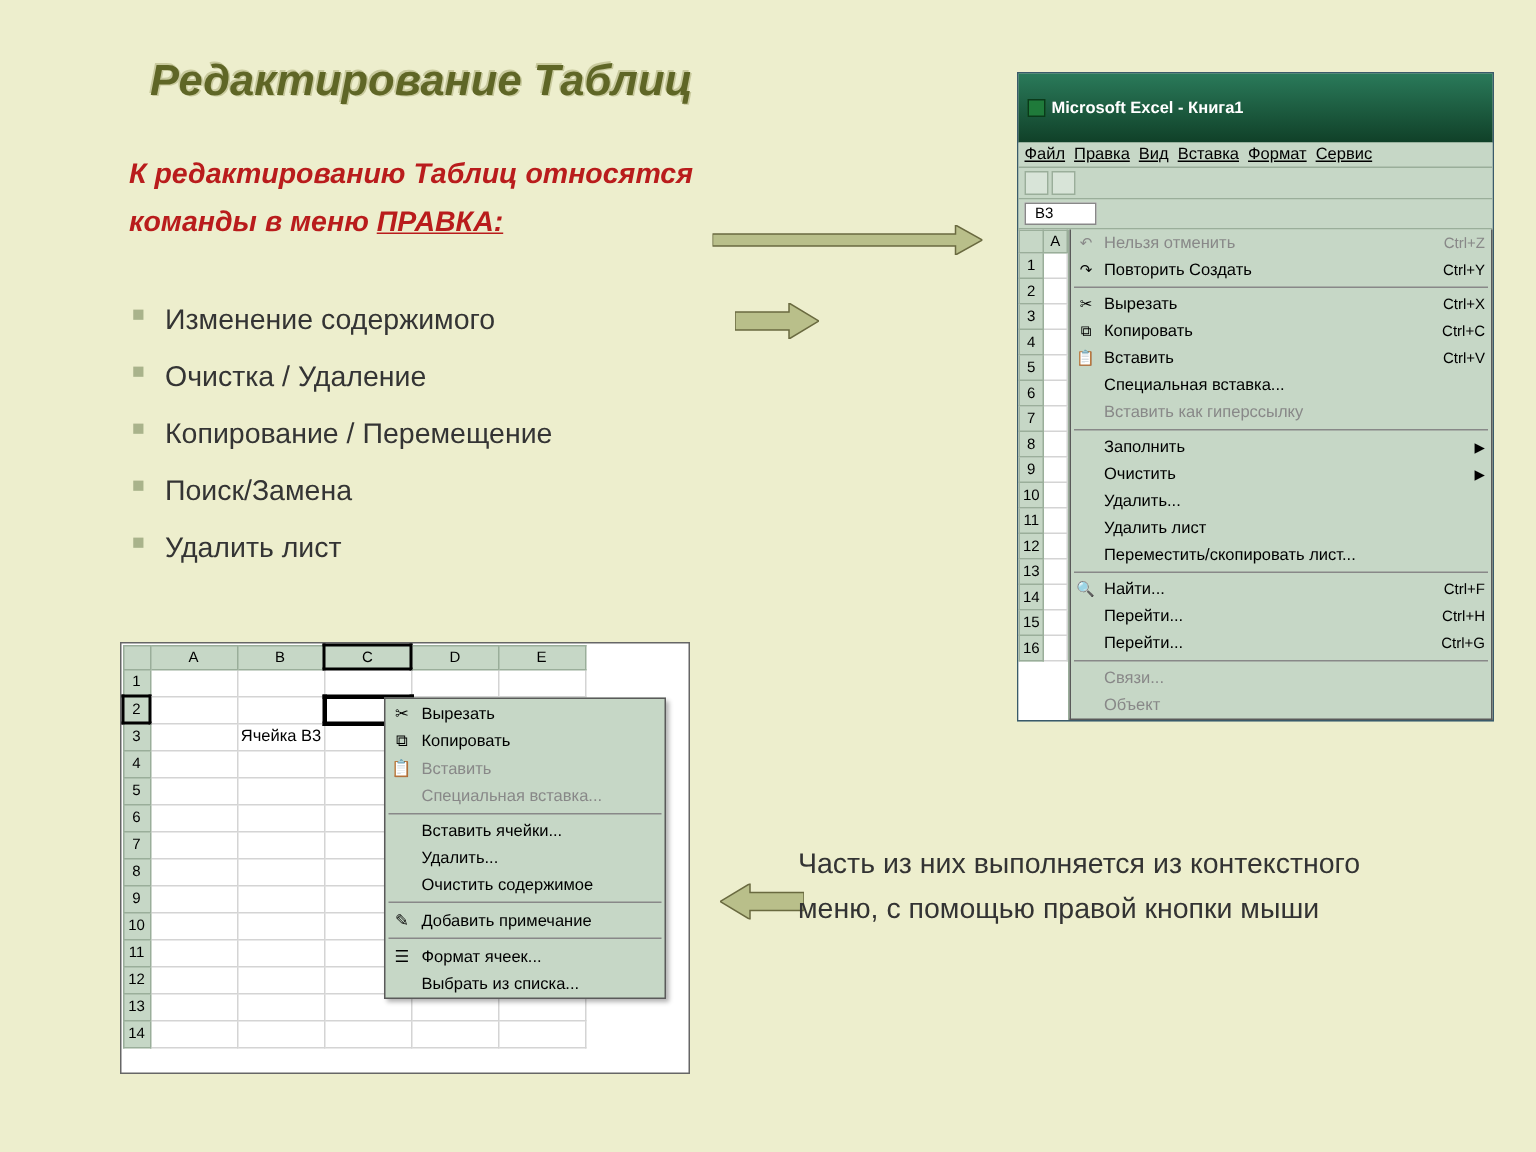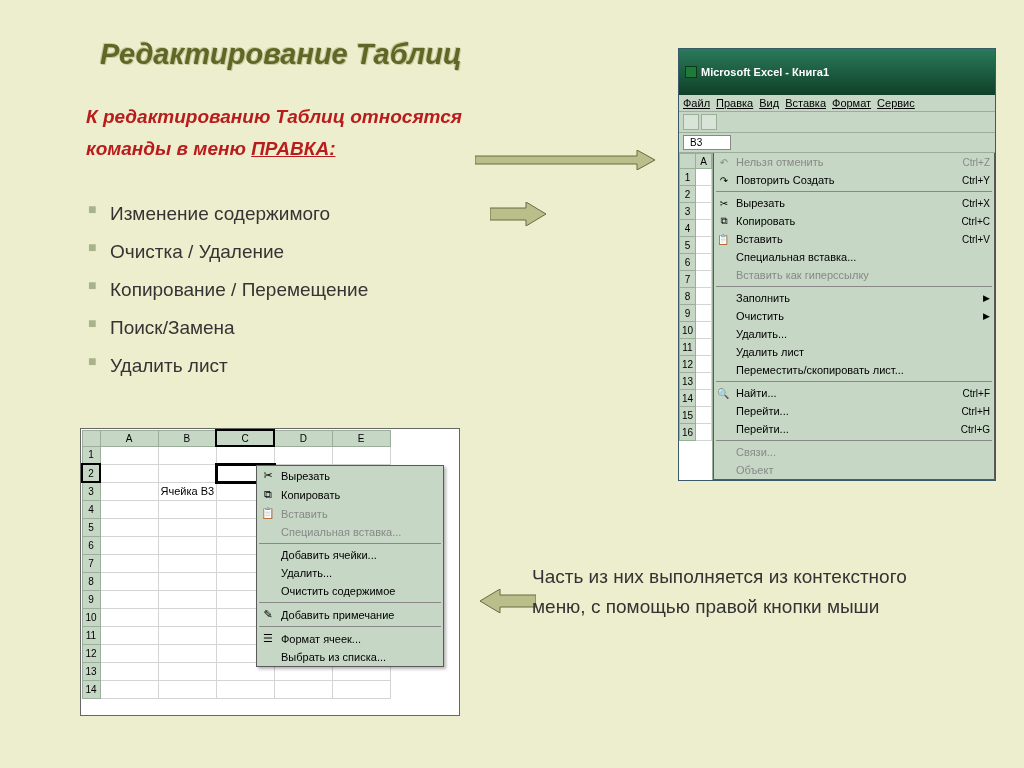--- a/index.html
+++ b/index.html
@@ -505,21 +505,21 @@
         <span class="ic">📋</span>
         <span class="lab">Вставить</span>
       </div>
       <div class="mi disabled">
         <span class="ic"></span>
         <span class="lab">Специальная вставка...</span>
       </div>
       <div class="sep"></div>
       <div class="mi">
         <span class="ic"></span>
-        <span class="lab">Добавить ячейки...</span>
+        <span class="lab">Вставить ячейки...</span>
       </div>
       <div class="mi">
         <span class="ic"></span>
         <span class="lab">Удалить...</span>
       </div>
       <div class="mi">
         <span class="ic"></span>
         <span class="lab">Очистить содержимое</span>
       </div>
       <div class="sep"></div>

